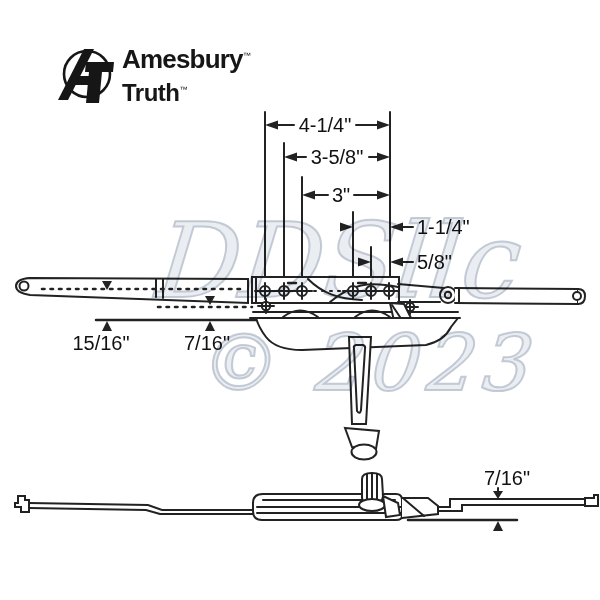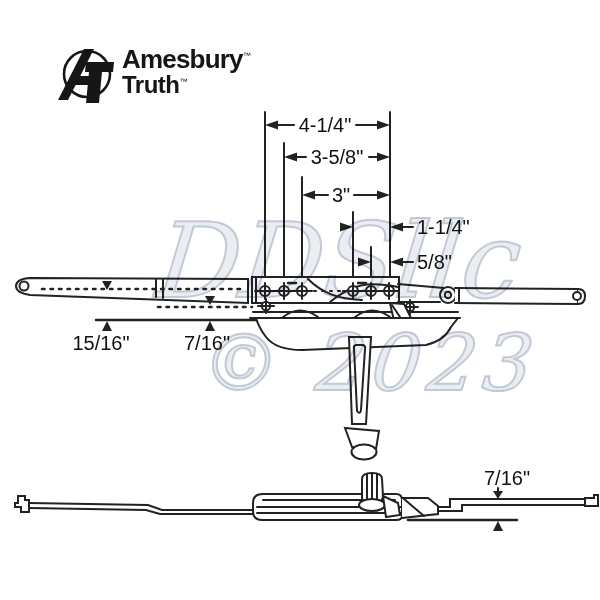--- a/index.html
+++ b/index.html
@@ -3,21 +3,21 @@
 <meta charset="utf-8">
 <style>
   html,body{margin:0;padding:0;background:#fff;}
   .stage{position:relative;width:600px;height:600px;background:#fff;overflow:hidden;
          font-family:"Liberation Sans",sans-serif;}
   
   .logo{position:absolute;left:58px;top:46px;display:flex;align-items:flex-start;}
   .logo-emblem{width:58px;height:60px;}
   .logo-text{margin-left:6px;line-height:1;color:#161616;}
   .logo-l1{font-size:26px;font-weight:600;letter-spacing:-0.8px;}
-  .logo-l2{font-size:24px;font-weight:800;letter-spacing:-0.5px;margin-top:1px;}
+  .logo-l2{font-size:24px;font-weight:800;letter-spacing:-0.5px;margin-top:9px;}
   .tm{font-size:8px;vertical-align:super;font-weight:400;}
   
   .drawing{position:absolute;left:0;top:0;}
   .dimtext{font-family:"Liberation Sans",sans-serif;font-size:20px;fill:#111;}
   
   .watermark{position:absolute;left:0;top:0;width:600px;height:600px;pointer-events:none;
              mix-blend-mode:multiply;}
   .wm1,.wm2{position:absolute;font-family:"DejaVu Serif",serif;font-style:italic;
             color:rgba(186,194,207,0.30);-webkit-text-stroke:2px rgba(178,187,201,0.75);
             white-space:nowrap;}

